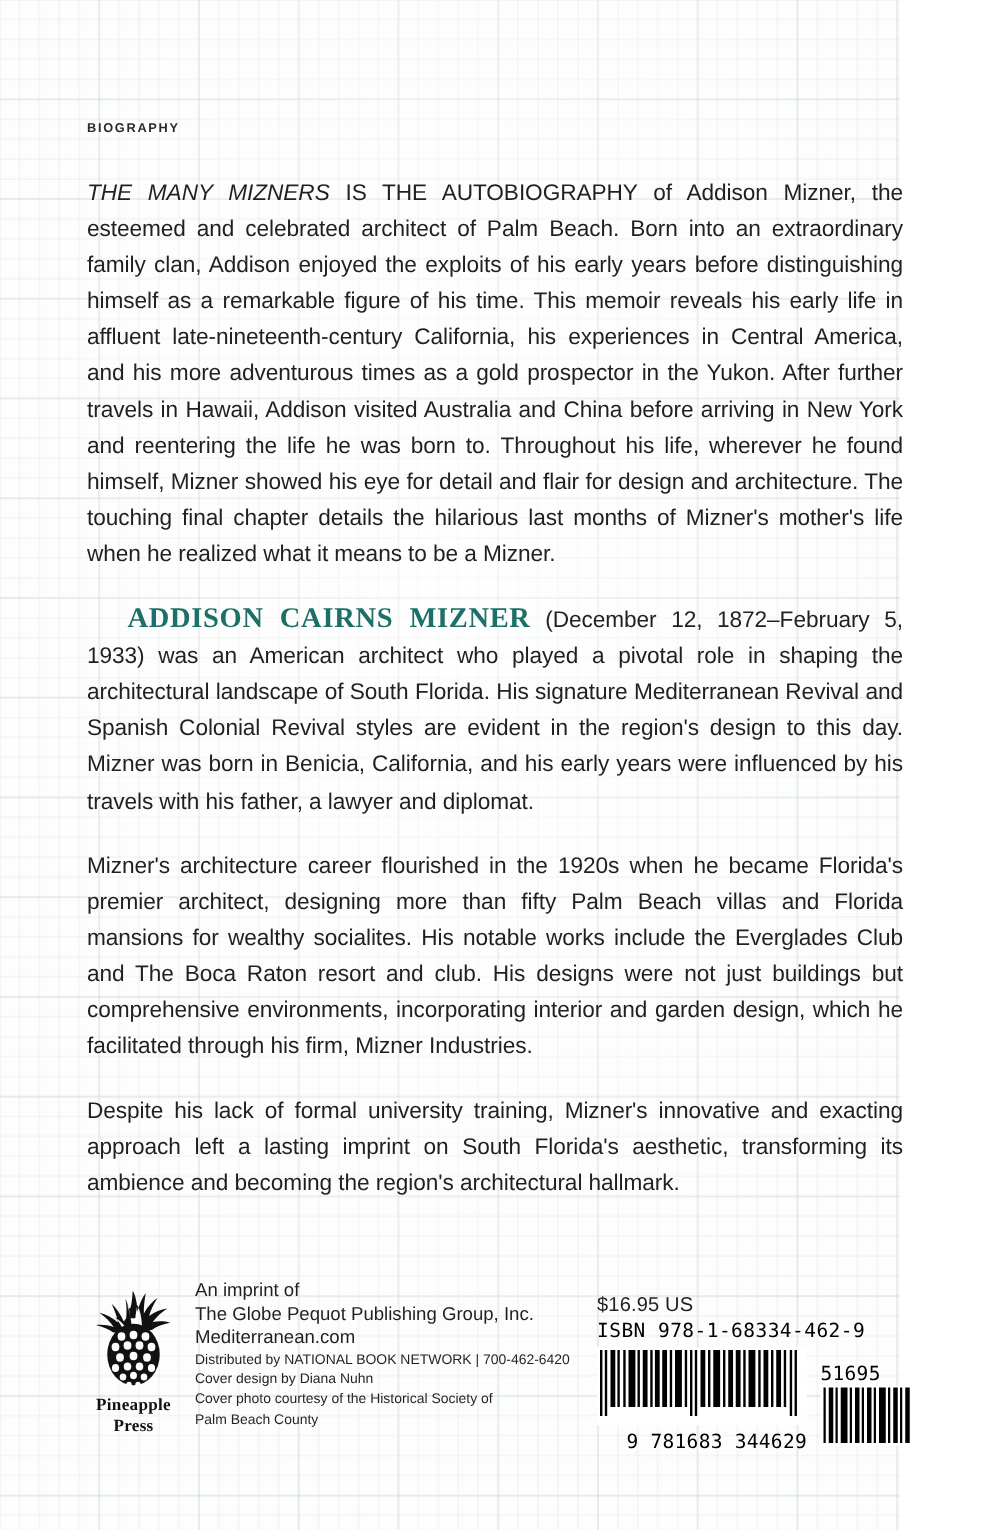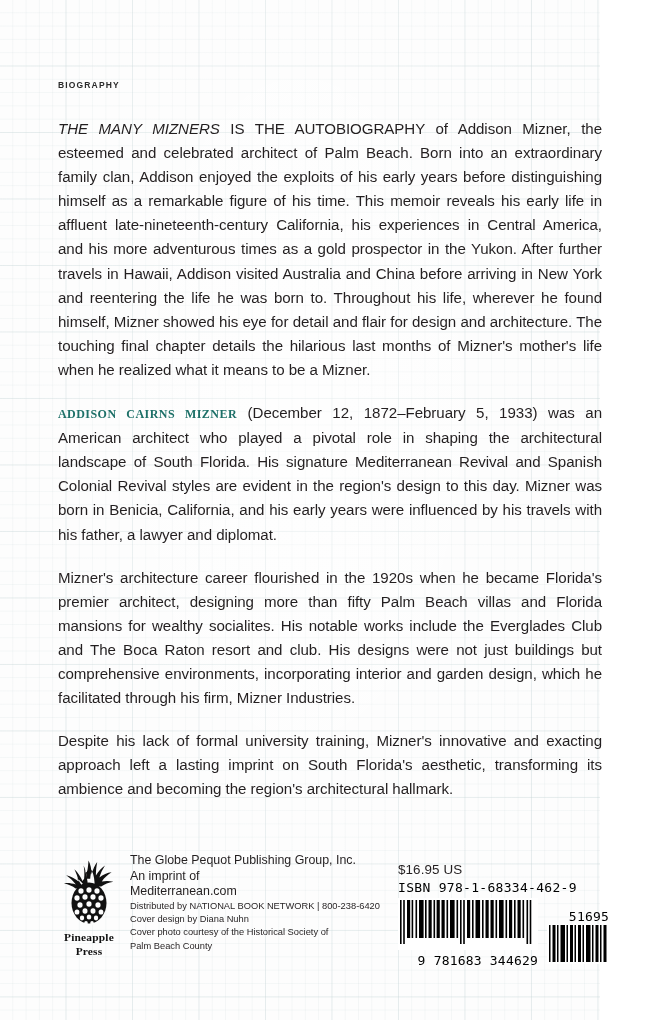--- a/index.html
+++ b/index.html
@@ -79,23 +79,24 @@
   .lead-title {
     font-style: italic;
   }
   .lead-caps {
     font-style: normal;
   }
 
   .name-display {
     font-family: "Liberation Serif", serif;
     font-weight: 700;
-    font-size: 12px;
+    font-size: 19px;
     color: #1d7068;
     letter-spacing: 0.45px;
+    margin-left: 27px;
   }
 
   
   #footer {
     position: absolute;
     left: 0;
     right: 0;
     top: 852px;
     height: 140px;
   }
@@ -235,24 +236,24 @@
             <ellipse cx="35" cy="65" rx="2.2" ry="2.4"></ellipse>
             <ellipse cx="25" cy="70" rx="1.8" ry="1.9"></ellipse>
             <ellipse cx="31" cy="70" rx="1.8" ry="1.9"></ellipse>
           </g>
         </svg>
         <div class="logo-word">Pineapple</div>
         <div class="logo-word">Press</div>
       </div>
 
       <div id="imprint-text">
+        <div class="imp-big">An imprint of</div>
         <div class="imp-big">The Globe Pequot Publishing Group, Inc.</div>
-        <div class="imp-big">An imprint of</div>
         <div class="imp-big">Mediterranean.com</div>
-        <div class="imp-small">Distributed by NATIONAL BOOK NETWORK | 800-238-6420</div>
+        <div class="imp-small">Distributed by NATIONAL BOOK NETWORK | 700-462-6420</div>
         <div class="imp-small">Cover design by Diana Nuhn</div>
         <div class="imp-small">Cover photo courtesy of the Historical Society of</div>
         <div class="imp-small">Palm Beach County</div>
       </div>
 
     </div>
 
     <div id="barcode-block">
 
       <div id="price">$16.95 US</div>
@@ -294,21 +295,21 @@
               <rect x="119.5" y="2" width="3.2" height="38"></rect>
               <rect x="124.5" y="2" width="1.6" height="38"></rect>
               <rect x="128.5" y="2" width="1.6" height="44"></rect>
               <rect x="131.7" y="2" width="1.6" height="44"></rect>
             </g>
           </svg>
           <div class="bc-digits">9 781683 344629</div>
         </div>
 
         <div class="bc-addon">
-          <div class="bc-digits" style="text-align:right;">51695</div>
+          <div class="bc-digits" style="text-align:left;">51695</div>
           <svg width="62" height="40" viewBox="0 0 62 40">
             <rect x="0" y="0" width="62" height="40" fill="#ffffff"></rect>
             <g fill="#000000">
               <rect x="2" y="1" width="1.5" height="37"></rect>
               <rect x="5.5" y="1" width="3" height="37"></rect>
               <rect x="10" y="1" width="1.5" height="37"></rect>
               <rect x="13.5" y="1" width="4.5" height="37"></rect>
               <rect x="19.5" y="1" width="1.5" height="37"></rect>
               <rect x="23" y="1" width="3" height="37"></rect>
               <rect x="27.5" y="1" width="1.5" height="37"></rect>

